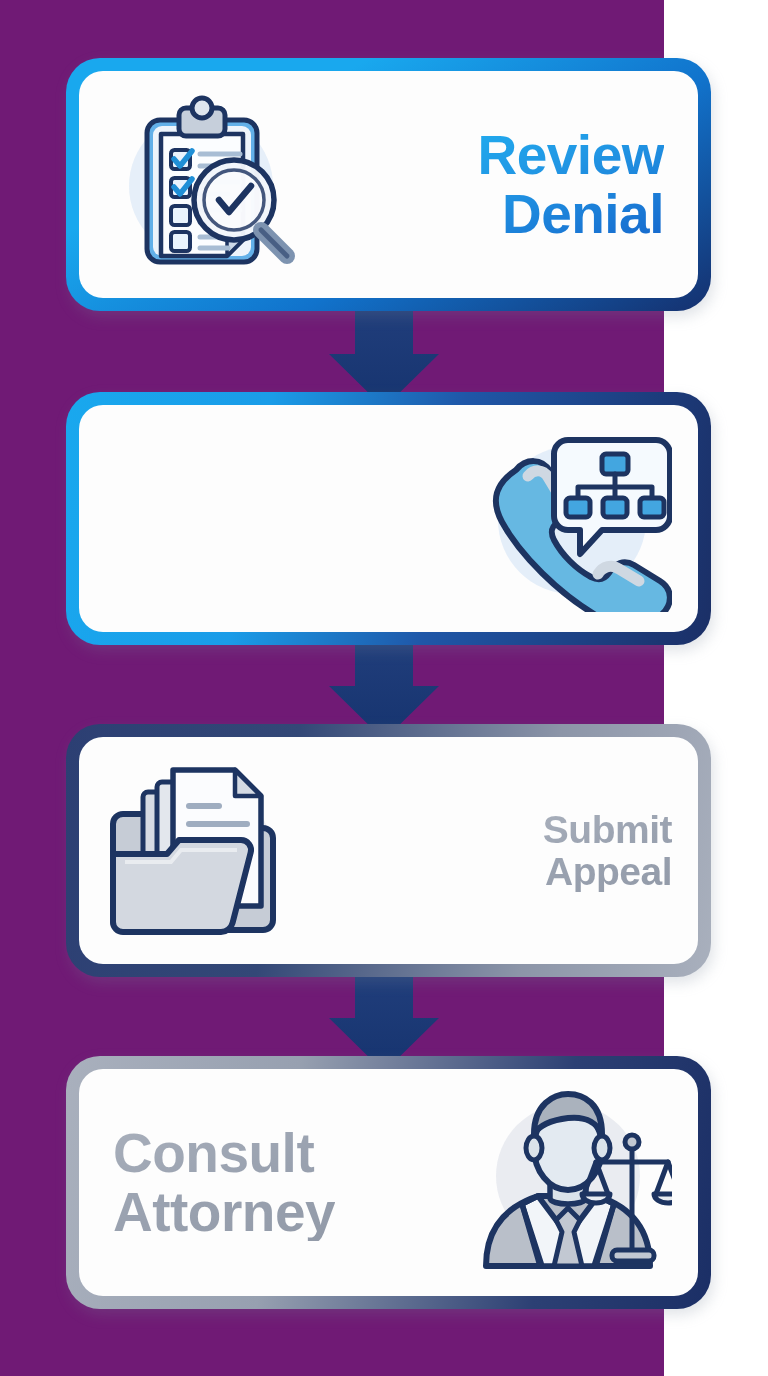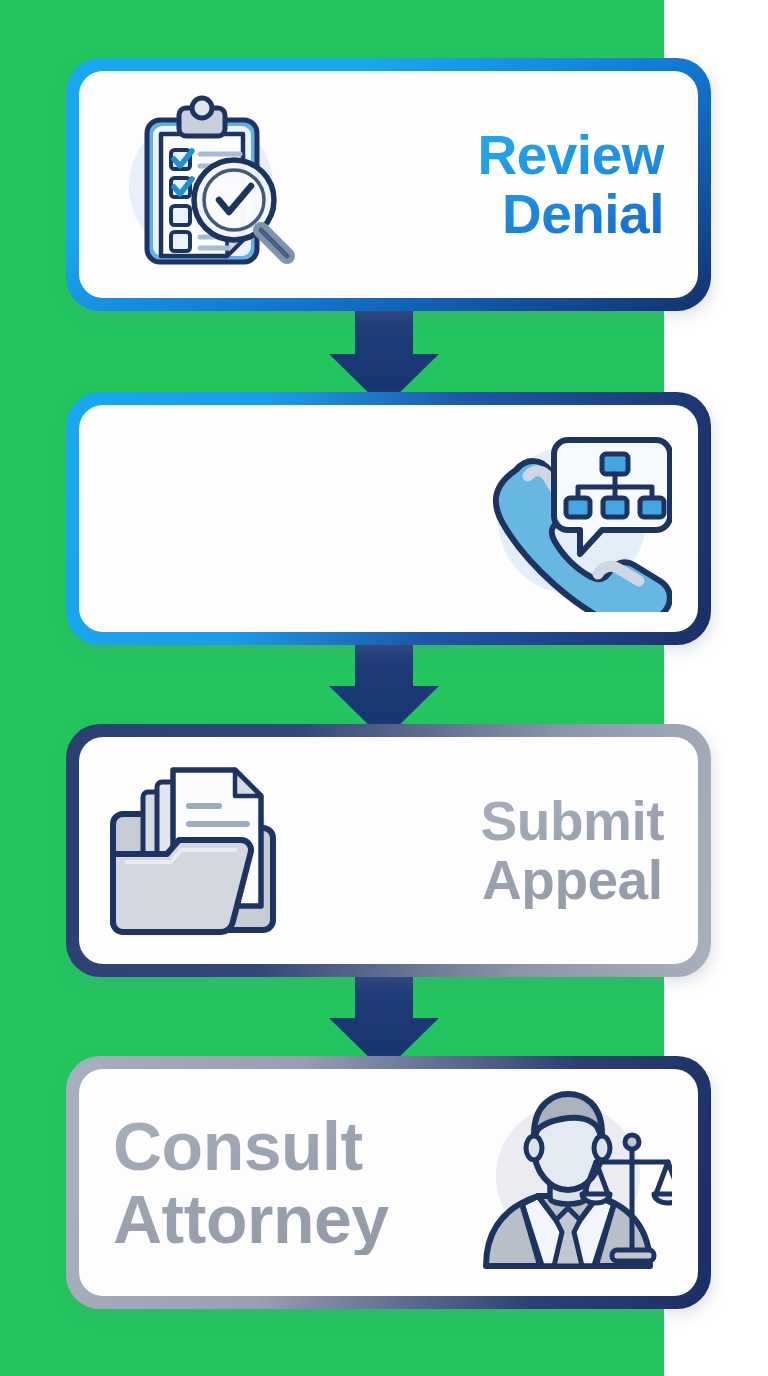--- a/index.html
+++ b/index.html
@@ -5,21 +5,21 @@
   * { box-sizing: border-box; margin: 0; padding: 0; }
   html, body {
     width: 768px; height: 1376px;
     background: #ffffff;
     font-family: "Liberation Sans", sans-serif;
     overflow: hidden;
   }
   .flow {
     position: relative;
     width: 664px; height: 1376px;
-    background: #22c55e;
+    background: #701a75;
   }
 
   
   .connector {
     position: absolute;
     left: 0; width: 768px;
     z-index: 1;
     pointer-events: none;
   }
   .connector svg { display: block; }
@@ -217,21 +217,21 @@
             <path d="M84 84 h58"></path>
             <path d="M84 102 h58"></path>
             <path d="M84 120 h34"></path>
           </g>
 
           <path d="M8 96 h54 l12 -14 h62 a10 10 0 0 1 9.6 12.8 l-18 70 a12 12 0 0 1 -11.6 9.2 H18
                    a10 10 0 0 1 -10 -10 z" fill="#d3d8e0" stroke="#1d3461" stroke-width="6" stroke-linejoin="round"></path>
           <path d="M20 104 h46 l10 -12 h56" fill="none" stroke="#ffffff" stroke-width="4" opacity="0.5"></path>
         </svg>
       </span>
-      <span class="title grad-gray" style="font-size:55px; text-align:center; margin-right:8px;">Submit
+      <span class="title grad-gray" style="font-size:39px; text-align:right; margin-right:0;">Submit
 Appeal</span>
     </div>
   </div>
 
   <div class="card reverse" id="card-3" style="left:66px; top:1056px; width:645px; height:253px;">
     <div class="card-inner">
       <span class="icon-wrap">
         <svg width="200" height="186" viewBox="0 0 200 186">
           <circle cx="96" cy="86" r="72" fill="#e6e9ee" opacity="0.85"></circle>
 
@@ -259,18 +259,18 @@
             <path d="M124 72 h72"></path>
             <path d="M124 72 l-12 32 M124 72 l12 32"></path>
             <path d="M196 72 l-12 32 M196 72 l12 32"></path>
           </g>
           <circle cx="160" cy="52" r="7" fill="#c2c8d2" stroke="#1d3461" stroke-width="5"></circle>
           <path d="M110 104 a14 9 0 0 0 28 0 z" fill="#e8ecf1" stroke="#1d3461" stroke-width="5" stroke-linejoin="round"></path>
           <path d="M182 104 a14 9 0 0 0 28 0 z" fill="#e8ecf1" stroke="#1d3461" stroke-width="5" stroke-linejoin="round"></path>
           <rect x="140" y="160" width="42" height="11" rx="5" fill="#c2c8d2" stroke="#1d3461" stroke-width="5"></rect>
         </svg>
       </span>
-      <span class="title grad-gray" style="font-size:68px; text-align:left; margin-left:8px;">Consult
+      <span class="title grad-gray" style="font-size:55px; text-align:left; margin-left:8px;">Consult
 Attorney</span>
     </div>
   </div>
 
 </div>
 
 </body></html>

